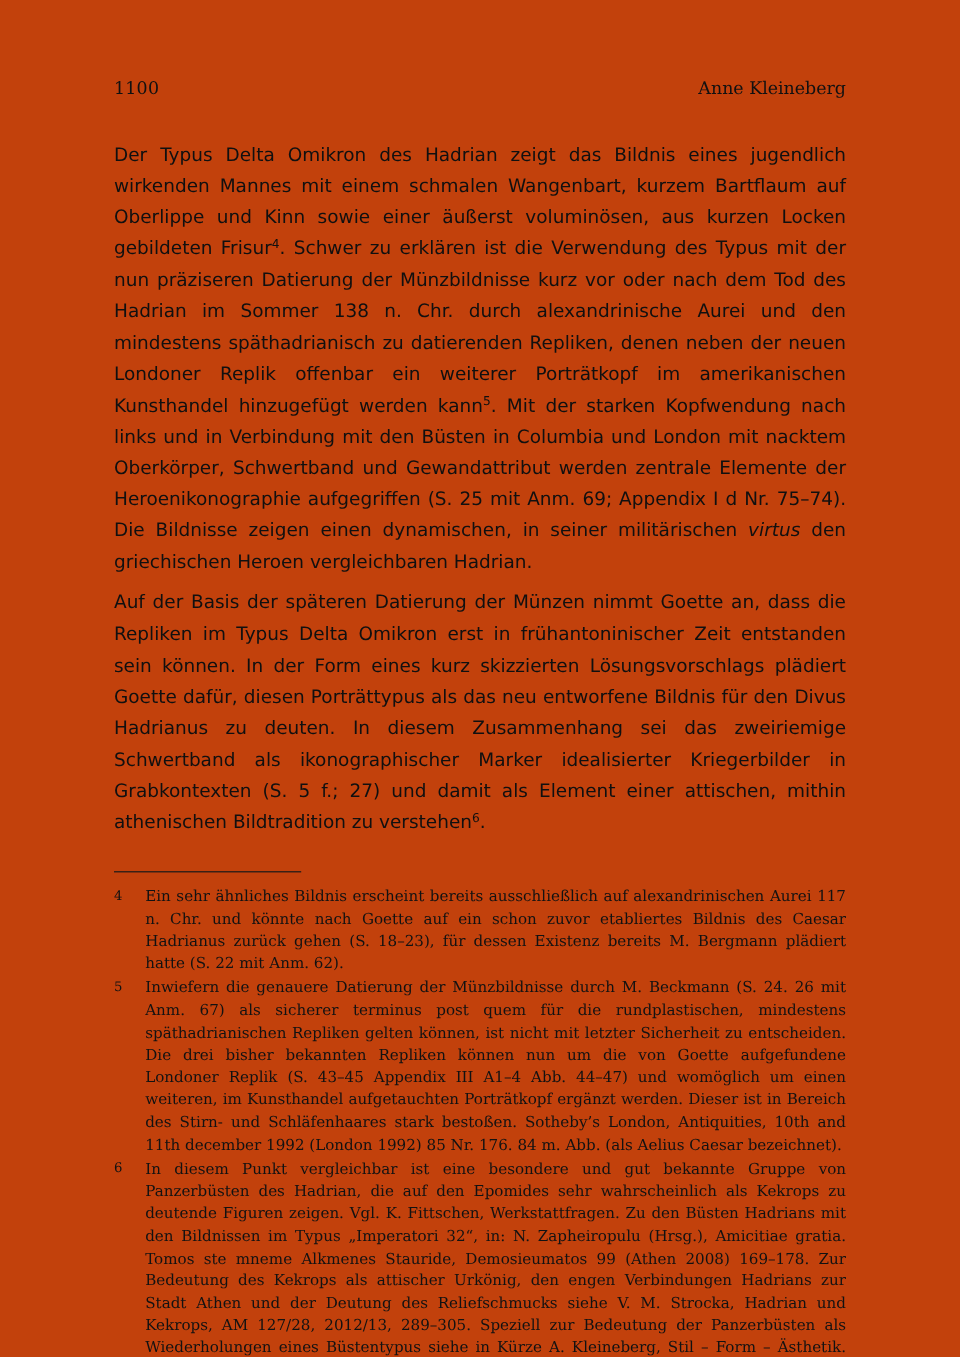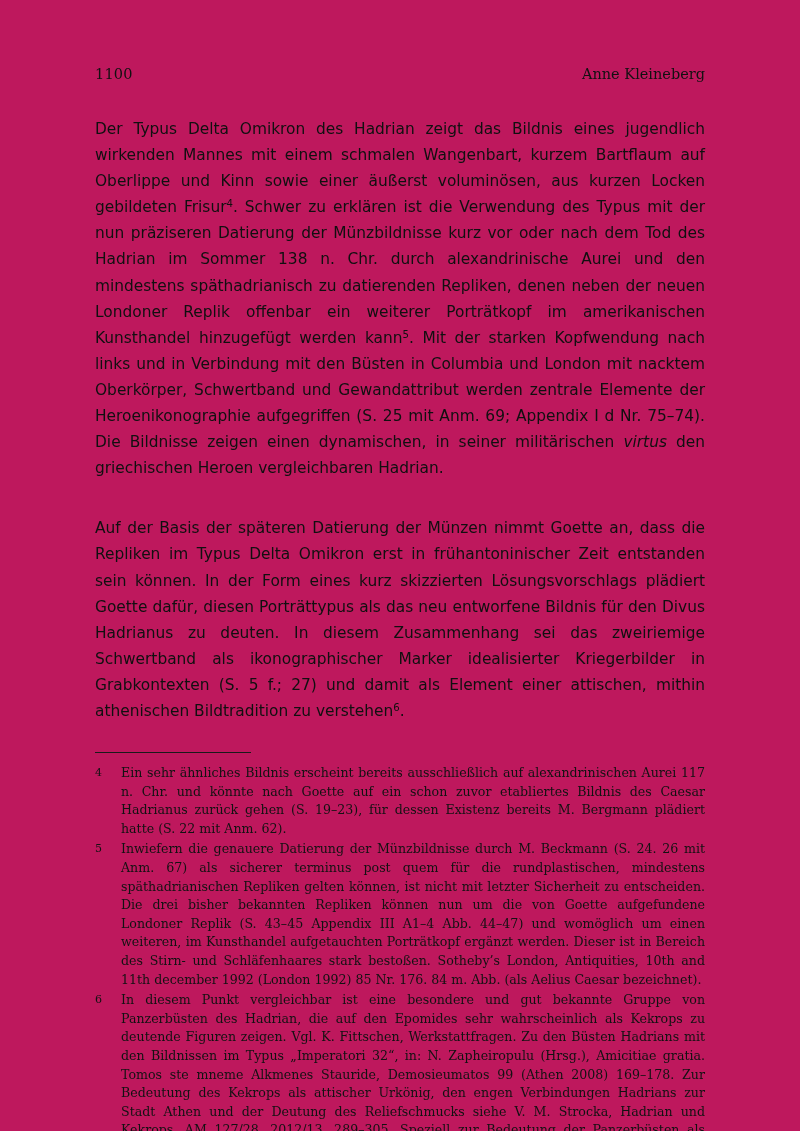--- a/index.html
+++ b/index.html
@@ -4,21 +4,21 @@
 <style>
   html, body {
     margin: 0;
     padding: 0;
     background: #ffffff;
   }
   .page {
     position: relative;
     width: 800px;
     height: 1131px;
-    background: #be185d;
+    background: #c2410c;
     overflow: hidden;
     color: #0d0d0d;
   }
   .content {
     position: absolute;
     left: 95px;
     top: 0;
     width: 610px;
   }
 
@@ -53,21 +53,21 @@
     margin: 0 0 0 0;
     font-family: "DejaVu Sans", "Liberation Sans", sans-serif;
     font-size: 15.4px;
     line-height: 26.1px;
     text-align: justify;
     text-justify: inter-word;
     hyphens: manual;
     color: #101010;
   }
   p.body + p.body {
-    margin-top: 34px;
+    margin-top: 8px;
   }
   p.body i, span.ital {
     font-style: italic;
     margin-top: 32px;
   }
   sup {
     font-size: 0.66em;
     line-height: 0;
     vertical-align: 0.52em;
   }
@@ -120,21 +120,21 @@
     <div class="body-block">
       <p class="body"><span>Der Typus Delta Omikron des Hadrian zeigt das Bildnis eines jugendlich wirkenden Mannes mit einem schmalen Wangenbart, kurzem Bartflaum auf Oberlippe und Kinn sowie einer äußerst voluminösen, aus kurzen Locken gebildeten Frisur</span><sup>4</sup><span>. Schwer zu erklären ist die Verwendung des Typus mit der nun präziseren Datierung der Münzbildnisse kurz vor oder nach dem Tod des Hadrian im Sommer 138 n. Chr. durch alexandrinische Aurei und den mindestens späthadrianisch zu datierenden Repliken, denen neben der neuen Londoner Replik offenbar ein weiterer Porträtkopf im amerikanischen Kunsthandel hinzugefügt werden kann</span><sup>5</sup><span>. Mit der starken Kopfwendung nach links und in Verbindung mit den Büsten in Columbia und London mit nacktem Oberkörper, Schwertband und Gewandattribut werden zentrale Elemente der Heroenikonographie aufgegriffen (S. 25 mit Anm. 69; Appendix I d Nr. 75–74). Die Bildnisse zeigen einen dynamischen, in seiner militärischen </span><i>virtus</i><span> den griechischen Heroen vergleichbaren Hadrian.</span></p>
       <p class="body"><span>Auf der Basis der späteren Datierung der Münzen nimmt Goette an, dass die Repliken im Typus Delta Omikron erst in frühantoninischer Zeit entstanden sein können. In der Form eines kurz skizzierten Lösungsvorschlags plädiert Goette dafür, diesen Porträttypus als das neu entworfene Bildnis für den Divus Hadrianus zu deuten. In diesem Zusammenhang sei das zweiriemige Schwertband als ikonographischer Marker idealisierter Kriegerbilder in Grabkontexten (S. 5 f.; 27) und damit als Element einer attischen, mithin athenischen Bildtradition zu verstehen</span><sup>6</sup><span>.</span></p>
     </div>
 
     <div class="footnotes">
       <div class="fn-rule"></div>
 
       <div class="fn">
         <span class="fn-num">4</span>
-        <span class="fn-text">Ein sehr ähnliches Bildnis erscheint bereits ausschließlich auf alexandrinischen Aurei 117 n. Chr. und könnte nach Goette auf ein schon zuvor etabliertes Bildnis des Caesar Hadrianus zurück gehen (S. 19–23), für dessen Existenz bereits M. Bergmann plädiert hatte (S. 22 mit Anm. 62).</span>
+        <span class="fn-text">Ein sehr ähnliches Bildnis erscheint bereits ausschließlich auf alexandrinischen Aurei 117 n. Chr. und könnte nach Goette auf ein schon zuvor etabliertes Bildnis des Caesar Hadrianus zurück gehen (S. 18–23), für dessen Existenz bereits M. Bergmann plädiert hatte (S. 22 mit Anm. 62).</span>
       </div>
 
       <div class="fn">
         <span class="fn-num">5</span>
         <span class="fn-text">Inwiefern die genauere Datierung der Münzbildnisse durch M. Beckmann (S. 24. 26 mit Anm. 67) als sicherer terminus post quem für die rundplastischen, mindestens späthadrianischen Repliken gelten können, ist nicht mit letzter Sicherheit zu entscheiden. Die drei bisher bekannten Repliken können nun um die von Goette aufgefundene Londoner Replik (S. 43–45 Appendix III A1–4 Abb. 44–47) und womöglich um einen weiteren, im Kunsthandel aufgetauchten Porträtkopf ergänzt werden. Dieser ist in Bereich des Stirn- und Schläfenhaares stark bestoßen. Sotheby’s London, Antiquities, 10th and 11th december 1992 (London 1992) 85 Nr. 176. 84 m. Abb. (als Aelius Caesar bezeichnet).</span>
       </div>
 
       <div class="fn">
         <span class="fn-num">6</span>
         <span class="fn-text">In diesem Punkt vergleichbar ist eine besondere und gut bekannte Gruppe von Panzerbüsten des Hadrian, die auf den Epomides sehr wahrscheinlich als Kekrops zu deutende Figuren zeigen. Vgl. K. Fittschen, Werkstattfragen. Zu den Büsten Hadrians mit den Bildnissen im Typus „Imperatori 32“, in: N. Zapheiropulu (Hrsg.), Amicitiae gratia. Tomos ste mneme Alkmenes Stauride, Demosieumatos 99 (Athen 2008) 169–178. Zur Bedeutung des Kekrops als attischer Urkönig, den engen Verbindungen Hadrians zur Stadt Athen und der Deutung des Reliefschmucks siehe V. M. Strocka, Hadrian und Kekrops, AM 127/28, 2012/13, 289–305. Speziell zur Bedeutung der Panzerbüsten als Wiederholungen eines Büstentypus siehe in Kürze A. Kleineberg, Stil – Form – Ästhetik. Innovationen in hadrianischer Zeit (Artikel in Druckvorbereitung).</span>

